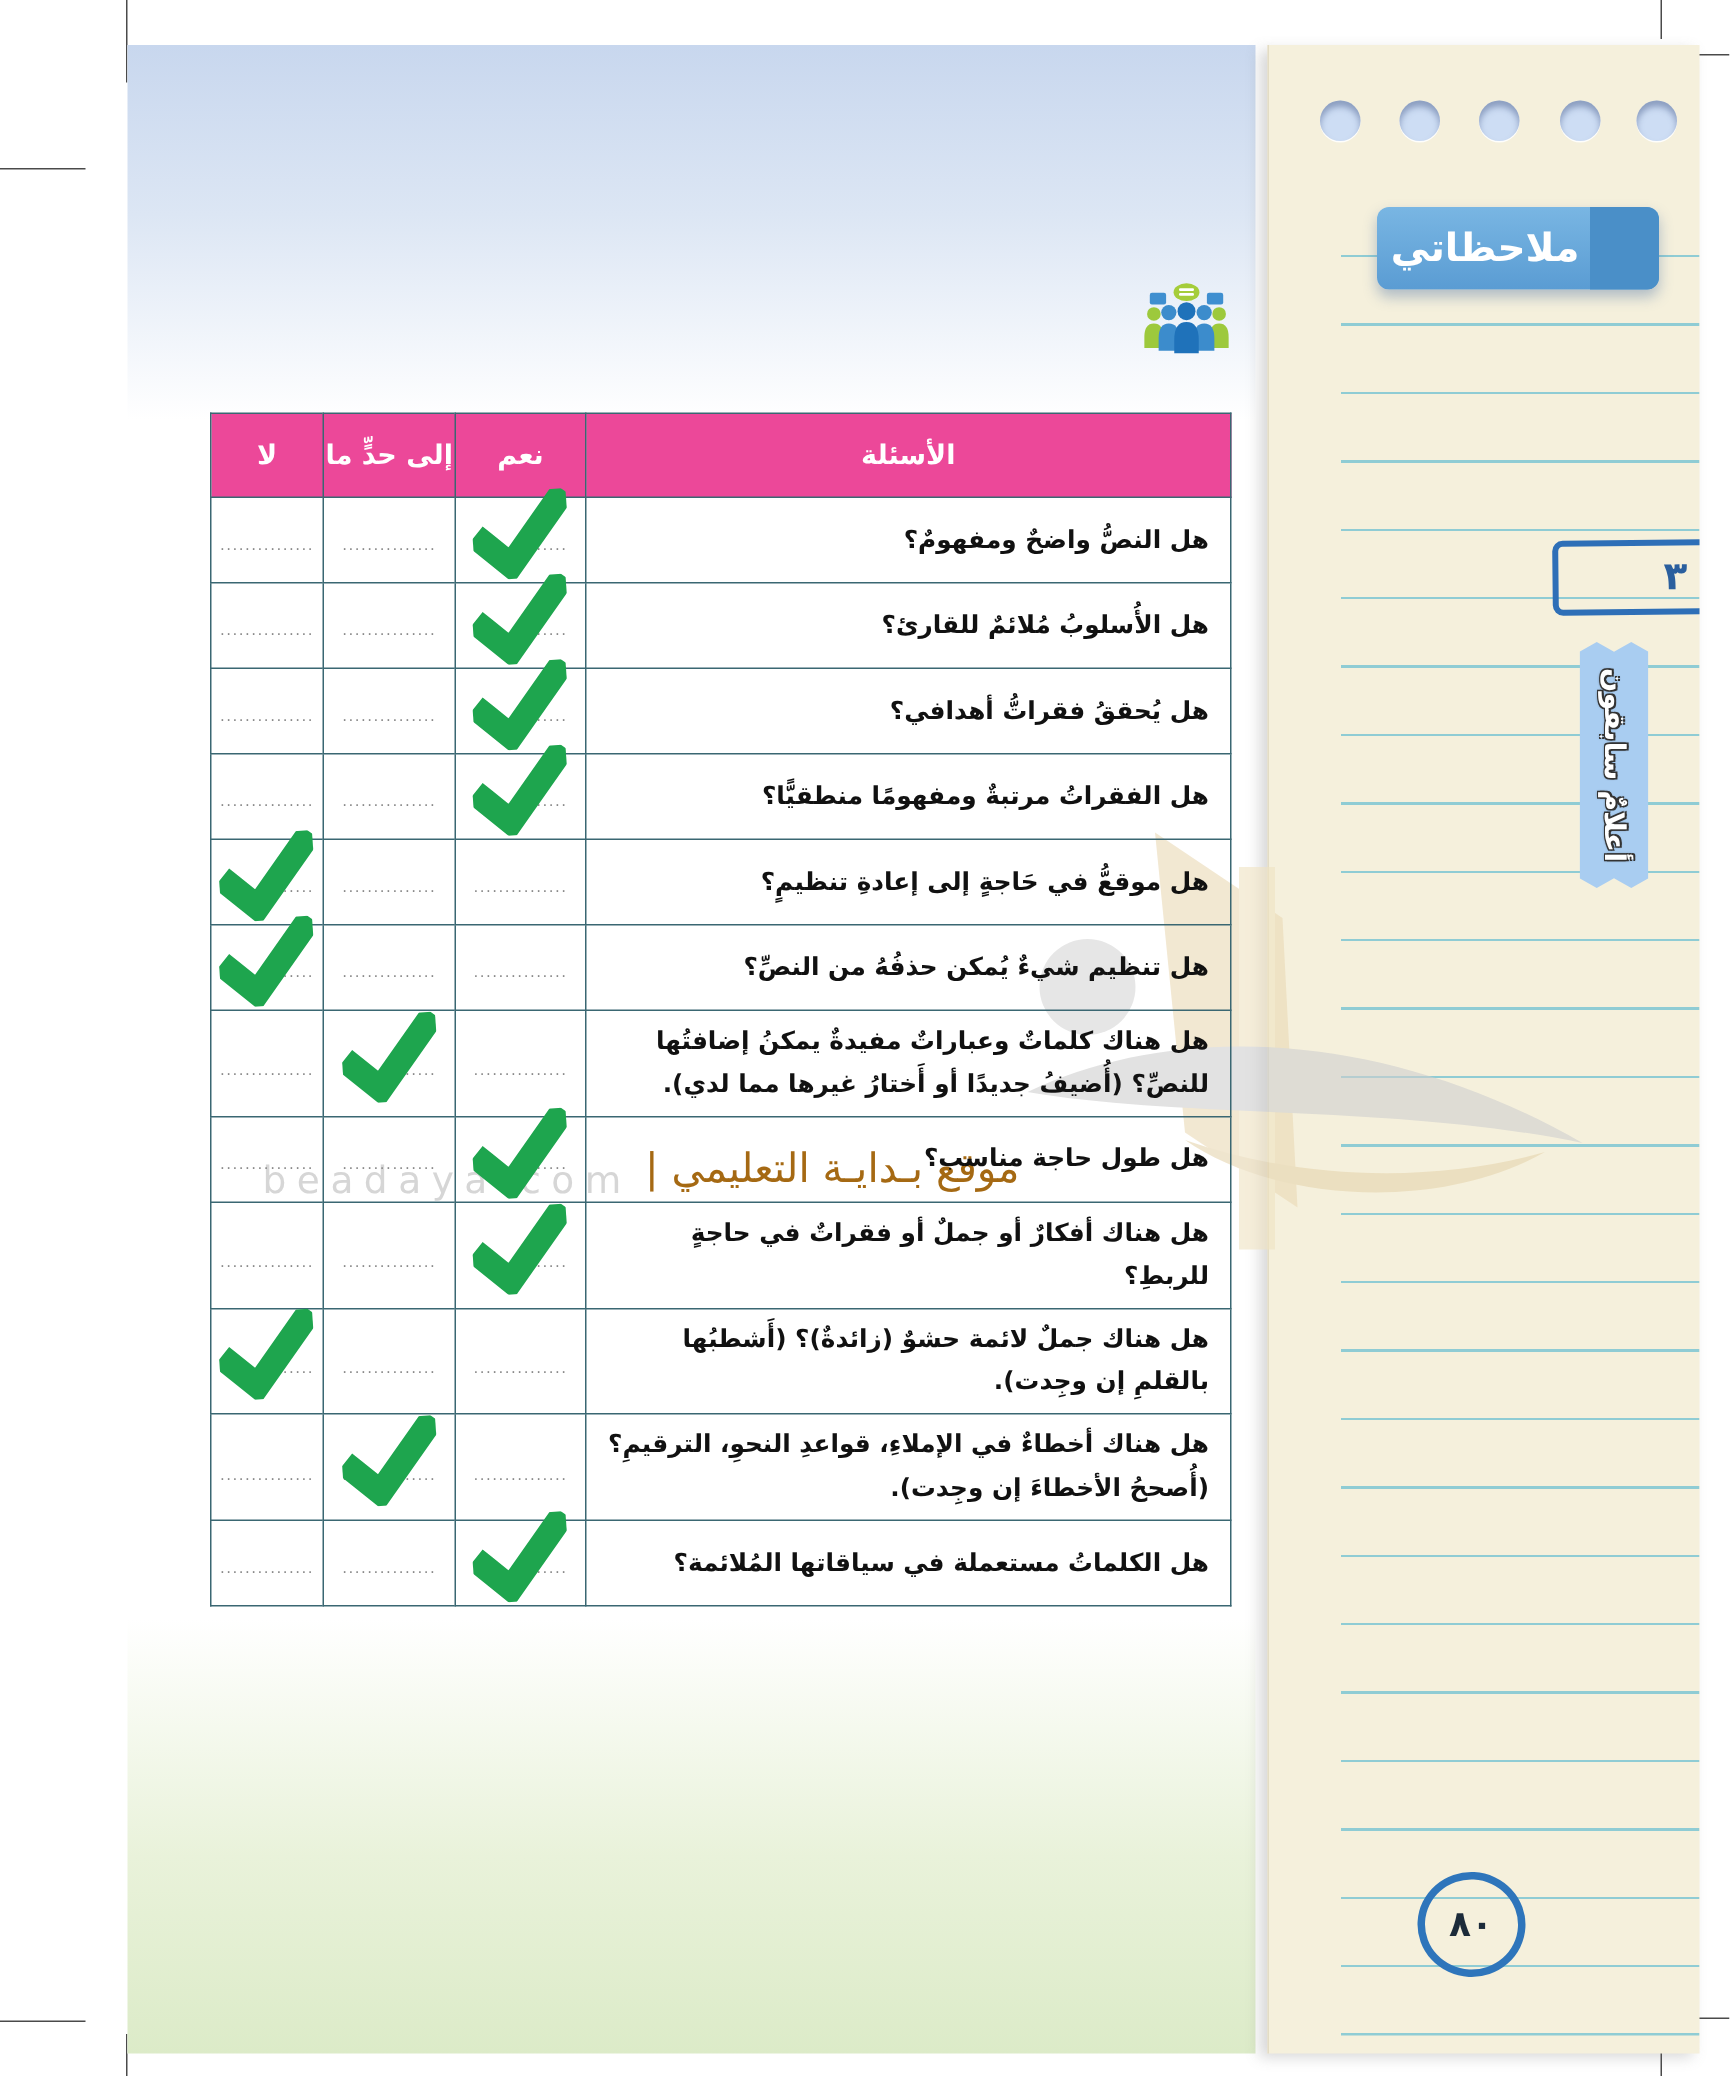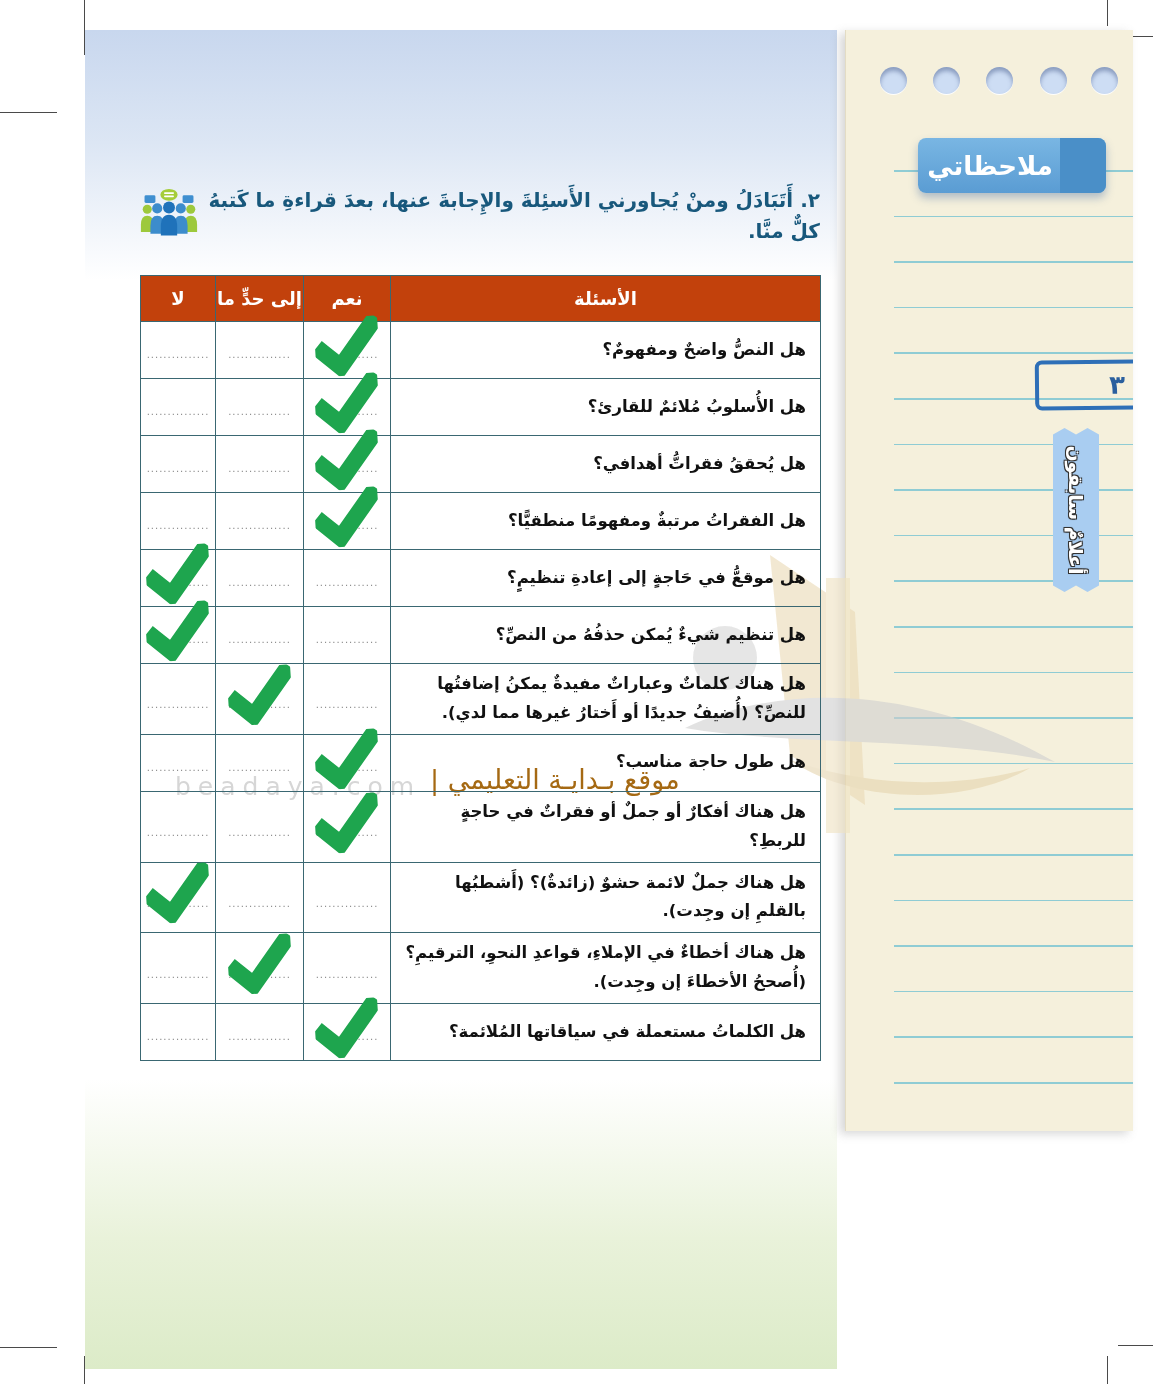--- a/index.html
+++ b/index.html
@@ -21,41 +21,41 @@
   .instruction { position:absolute; left:55px; top:155px; width:680px; z-index:10;
     direction:rtl; display:flex; align-items:flex-start; gap:10px; }
   .instruction-text { color:#18587c; font-weight:bold; font-size:20px; line-height:1.55; text-align:right; }
   .group-icon { flex:0 0 auto; margin-top:2px; }
 
   
   .qtable-wrap { position:absolute; left:55px; top:245px; width:682px; z-index:10; }
   table.qtable { direction:rtl; width:680px; border-collapse:collapse; table-layout:fixed; }
   table.qtable th, table.qtable td { border:1.6px solid #3a6772; }
   table.qtable th {
-    background:#c2410c; color:#ffffff; font-size:18px; font-weight:bold;
-    height:46px; text-align:center; vertical-align:middle;
+    background:#ec4899; color:#ffffff; font-size:18px; font-weight:bold;
+    height:56px; text-align:center; vertical-align:middle;
   }
   td.q-cell {
     height:57px; padding:6px 14px; font-size:16.5px; font-weight:bold; color:#111;
     text-align:right; vertical-align:middle; line-height:1.75; background:transparent;margin-left:32px;
   }
   td.a-cell { height:57px; position:relative; background:transparent; }
   .dots {
     position:absolute; left:50%; top:58%; transform:translate(-50%,-50%);
     color:#8a8a8a; font-size:10px; letter-spacing:1px; white-space:nowrap;
   }
   .check {
     position:absolute; left:50%; top:50%; width:64px; height:58px;
     transform:translate(-50%,-56%) rotate(-4deg); z-index:3;
   }
   .check svg { width:100%; height:100%; display:block; }
 
   
   .sidebar {
-    position:absolute; left:845px; top:30px; width:288px; height:1101px;
+    position:absolute; left:845px; top:30px; width:288px; height:1339px;
     background:#f5f0dc; z-index:1; overflow:hidden;
     box-shadow:-5px 3px 9px rgba(110,110,110,0.28);
     border-left:1px solid #e3dcc4;
   }
   .hole {
     position:absolute; top:37px; width:27px; height:27px; border-radius:50%;
     background:#cdddf4;
     box-shadow:inset 0 4px 4px rgba(85,105,150,0.55), 0 1px 0 rgba(255,255,255,0.9);
   }
   .ruled-lines {
@@ -129,21 +129,20 @@
 <div class="crop" style="left:1118px;top:1345px;width:35px;height:1px;"></div>
 <div class="crop" style="left:1107px;top:1356px;width:1px;height:28px;"></div>
 <div class="crop" style="left:0;top:1347px;width:57px;height:1px;"></div>
 <div class="crop" style="left:84px;top:1356px;width:1px;height:28px;"></div>
 
 <div class="main-page">
   <div class="grad-top"></div>
   <div class="grad-bottom"></div>
 
   <div class="instruction">
-    <span class="instruction-text">٢. أَتَبَادَلُ ومنْ يُجاورني الأَسئِلةَ والإِجابةَ عنها، بعدَ قراءةِ ما كَتبهُ كلٌّ منَّا.</span>
     <span class="group-icon">
       <svg viewBox="0 0 64 54" width="58" height="50" aria-hidden="true">
         <ellipse cx="32" cy="8" rx="9.5" ry="6.5" fill="#a5cd3a"></ellipse>
         <rect x="26.5" y="5.2" width="11" height="1.9" rx=".9" fill="#fff"></rect>
         <rect x="26.5" y="8.7" width="11" height="1.9" rx=".9" fill="#fff"></rect>
         <rect x="5" y="8.5" width="12" height="8.5" rx="1.6" fill="#3f8fd0"></rect>
         <rect x="47" y="8.5" width="12" height="8.5" rx="1.6" fill="#3f8fd0"></rect>
         <g fill="#9dc93c">
           <circle cx="8" cy="24" r="5"></circle>
             <path d="M1 41 q0-10 7-10 q7 0 7 10 l0 8 -14 0 z"></path>

